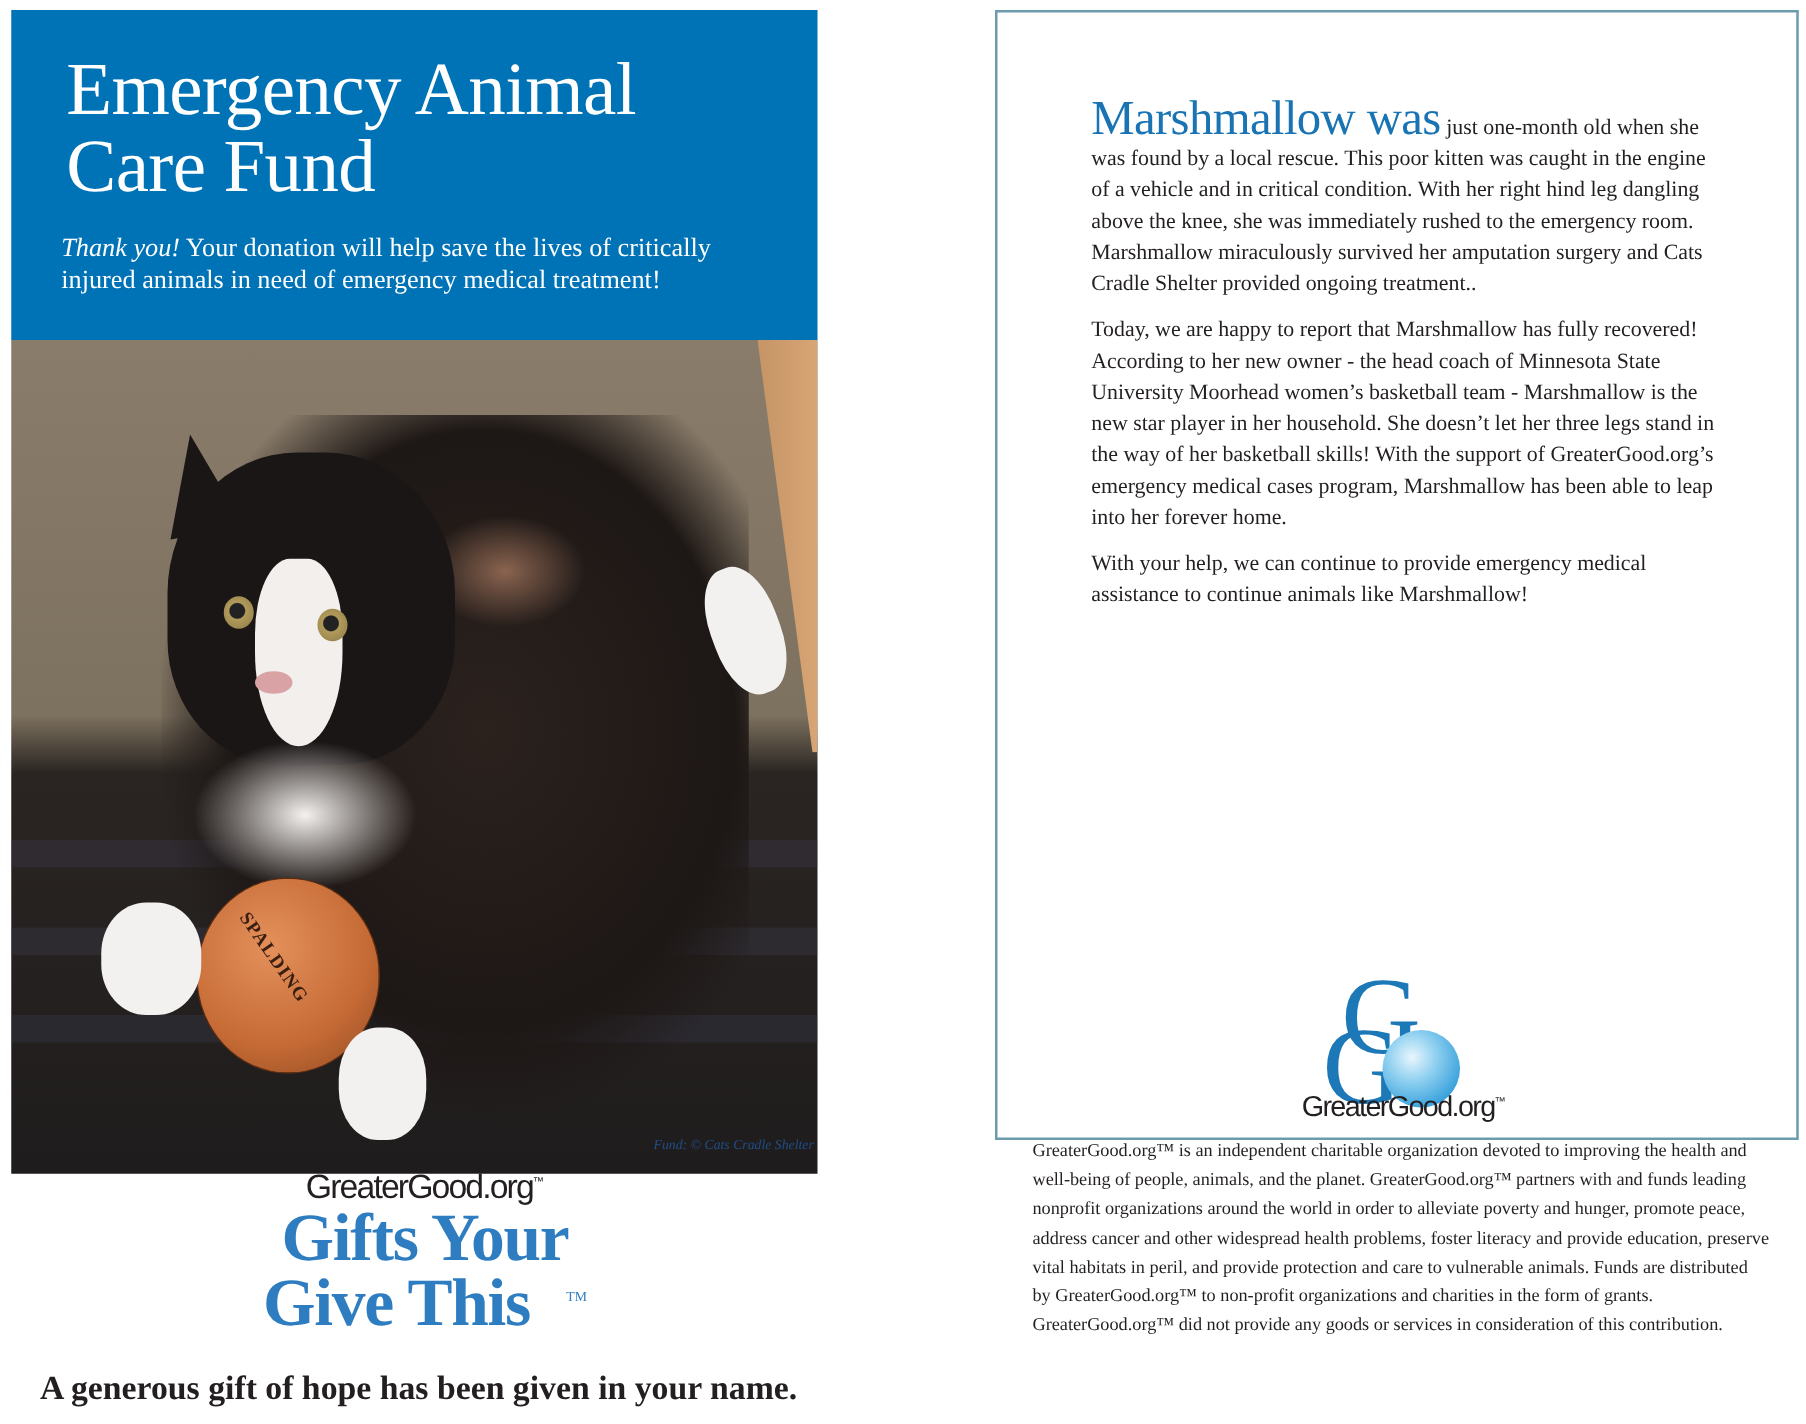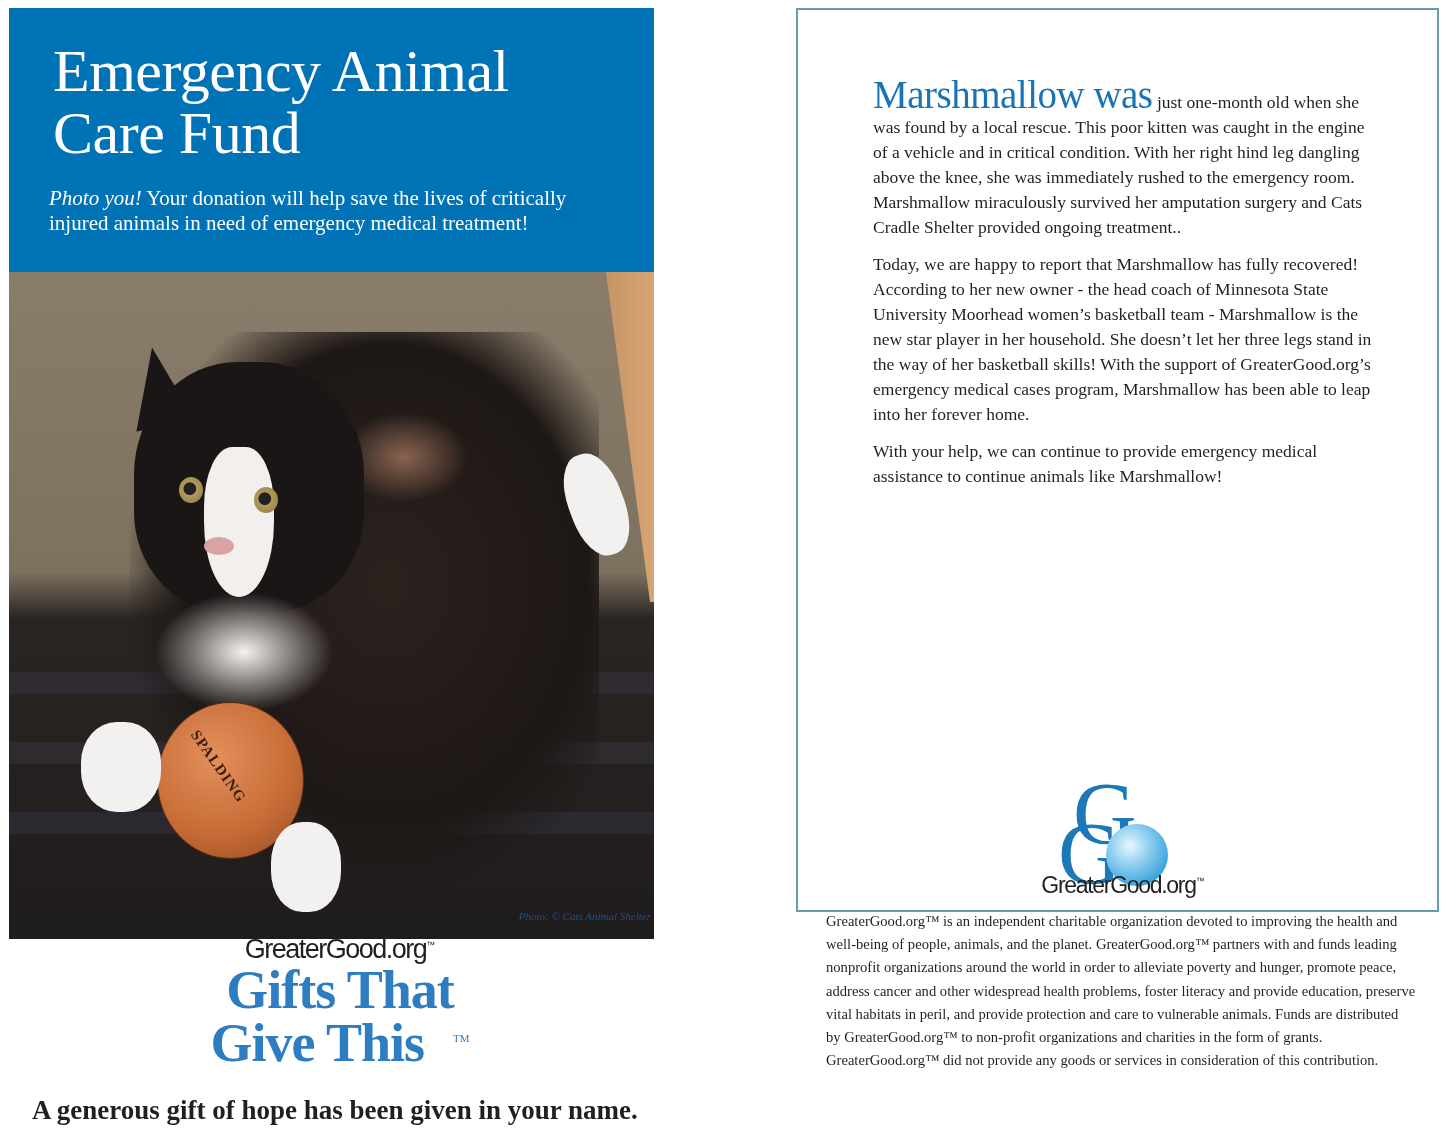--- a/index.html
+++ b/index.html
@@ -126,21 +126,21 @@
 </head>
 <body>
 
 <div class="left">
   <div class="banner">
     <h1>
       <span>Emergency Animal</span><br>
       <span>Care Fund</span>
     </h1>
     <div class="sub">
-      <em>Photo you!</em><span> Your donation will help save the lives of critically injured animals in need of emergency medical treatment!</span>
+      <em>Thank you!</em><span> Your donation will help save the lives of critically injured animals in need of emergency medical treatment!</span>
     </div>
   </div>
   <div class="photo" role="img" aria-label="Black and white calico kitten lying on a rug with a small Spalding basketball">
     <div class="rug-stripe" style="top:400px"></div>
     <div class="rug-stripe" style="top:470px"></div>
     <div class="rug-stripe" style="top:540px"></div>
     <div class="floor"></div>
     <div class="cat-body"></div>
     <div class="cat-patch"></div>
     <div class="ear-l"></div>
@@ -152,26 +152,26 @@
     <div class="nose"></div>
     <div class="paw c"></div>
     <div class="ball">
       <span>SPALDING</span>
     </div>
     <div class="paw a"></div>
     <div class="paw b"></div>
   </div>
 </div>
 
-<div class="credit">Photo: © Cats Animal Shelter</div>
+<div class="credit">Fund: © Cats Cradle Shelter</div>
 
 <div class="gg-logo-left">
   <div class="gg-name"><span>GreaterGood.org</span><sup>™</sup></div>
   <div class="gifts">
-    <span>Gifts That</span><br>
+    <span>Gifts Your</span><br>
     <span>Give This</span><span class="tm">TM</span>
   </div>
 </div>
 
 <div class="tagline">A generous gift of hope has been given in your name.</div>
 
 <div class="right">
   <div class="story">
     <p><span class="lead">Marshmallow was</span><span> just one-month old when she was found by a local rescue. This poor kitten was caught in the engine of a vehicle and in critical condition. With her right hind leg dangling above the knee, she was immediately rushed to the emergency room. Marshmallow miraculously survived her amputation surgery and Cats Cradle Shelter provided ongoing treatment..</span></p>
     <p>Today, we are happy to report that Marshmallow has fully recovered! According to her new owner - the head coach of Minnesota State University Moorhead women’s basketball team - Marshmallow is the new star player in her household. She doesn’t let her three legs stand in the way of her basketball skills! With the support of GreaterGood.org’s emergency medical cases program, Marshmallow has been able to leap into her forever home.</p>

